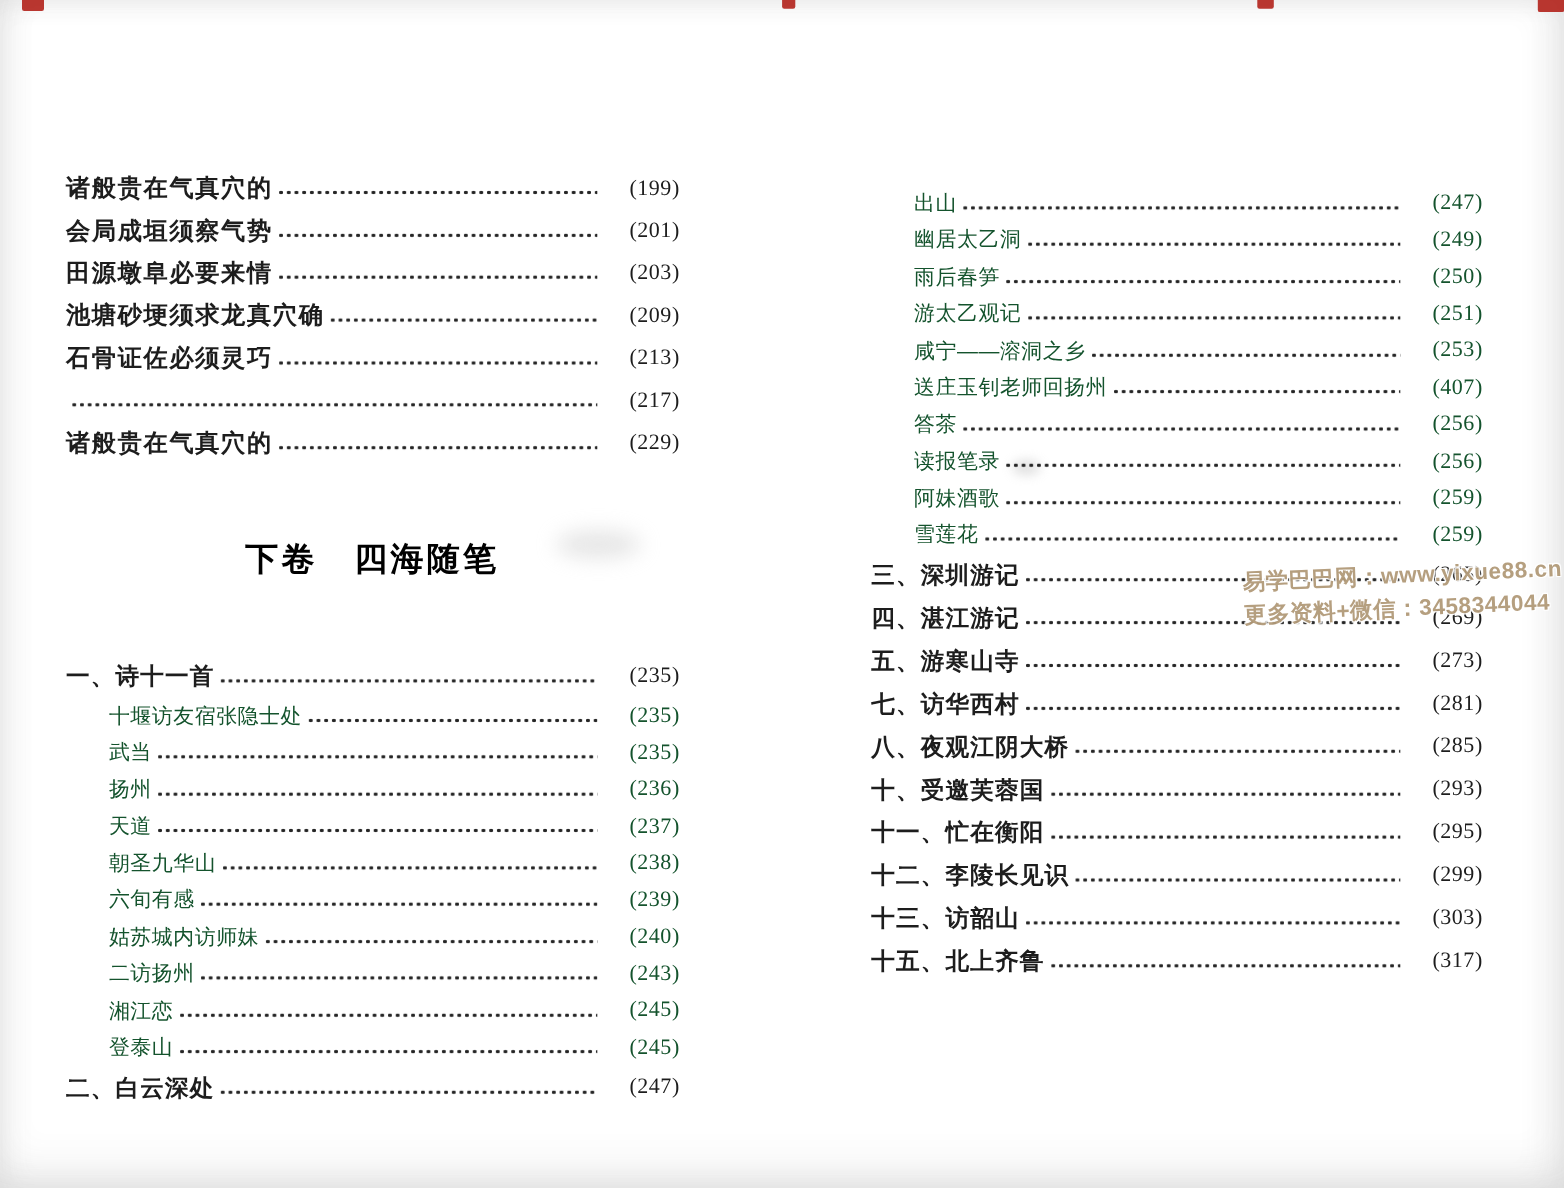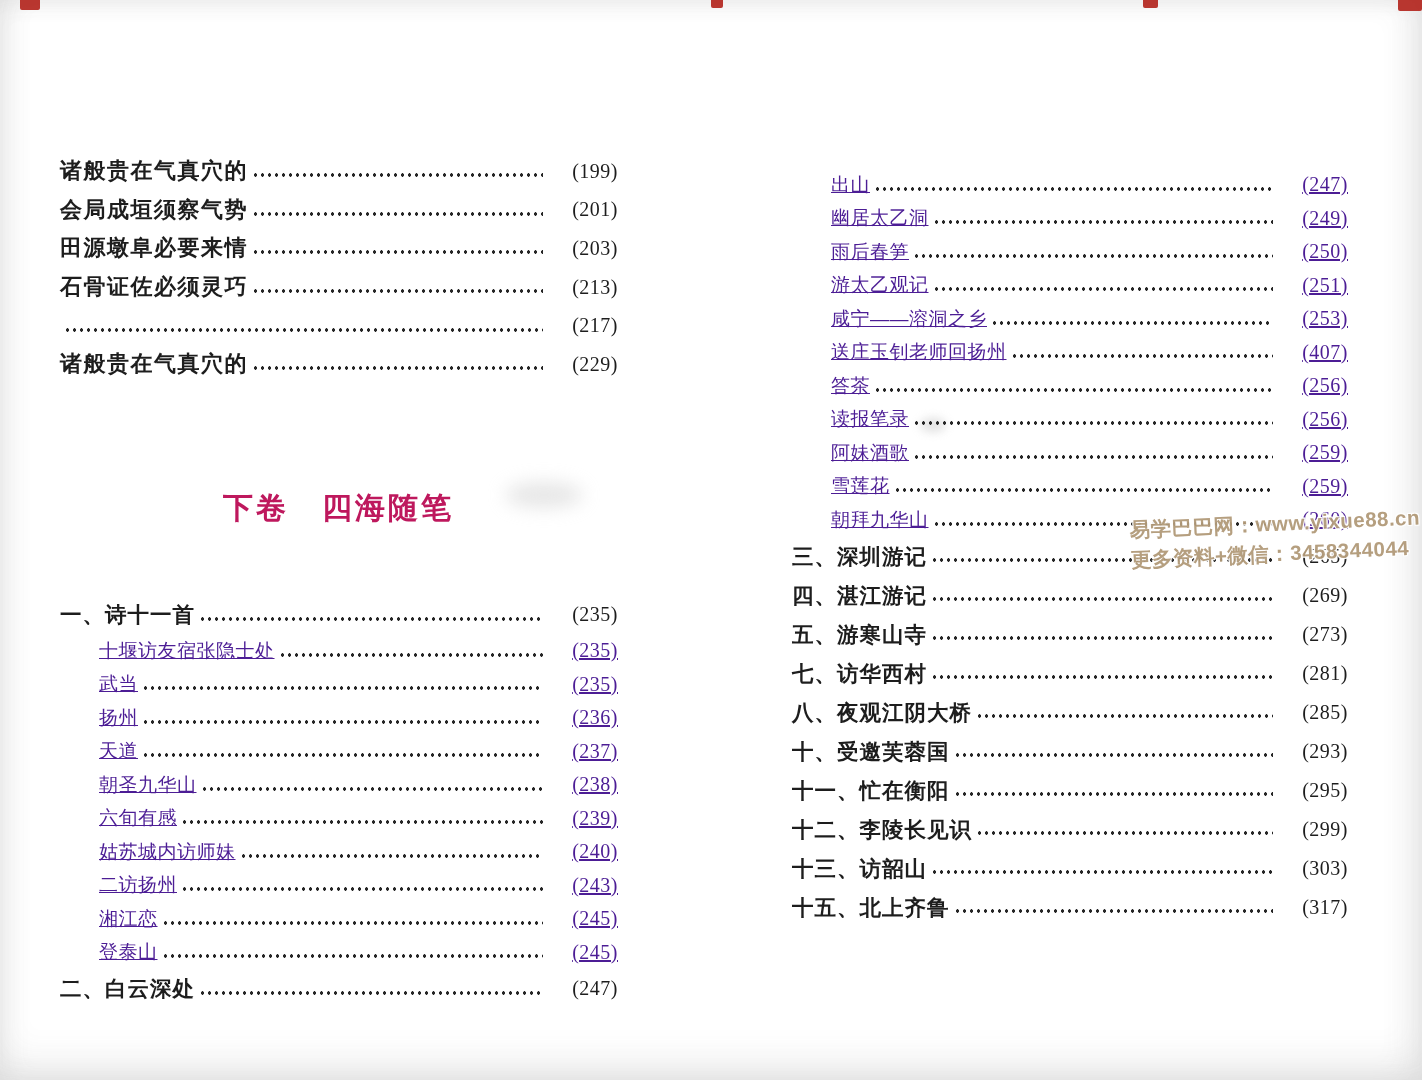--- a/index.html
+++ b/index.html
@@ -42,26 +42,26 @@
     flex:1 1 auto;height:10px;margin:0 5px 0 4px;transform:translateY(4px);
     background-image:radial-gradient(circle,#262626 1.5px,rgba(0,0,0,0) 1.9px);
     background-size:7px 10px;background-repeat:repeat-x;background-position:0 50%;
   }
   .toc-row .pg{
     font-family:"Liberation Serif","DejaVu Serif",serif;
     font-size:20px;font-weight:400;min-width:70px;text-align:right;
     white-space:nowrap;letter-spacing:.5px;
   }
   .lvl1{height:39px;font-weight:bold;font-size:21.5px;letter-spacing:1px;}
-  .lvl2{height:33.5px;font-weight:normal;font-size:19px;letter-spacing:.5px;padding-left:39px;color:#4c1d95;text-decoration:underline;}
+  .lvl2{height:33.5px;font-weight:normal;font-size:19px;letter-spacing:.5px;padding-left:39px;color:#14532d;}
   #left-top-list .lvl1{height:38.6px;font-size:22px;letter-spacing:1.5px;align-items:center;}
 
   .section-heading{
     position:absolute;left:62px;top:488px;width:553px;text-align:center;
-    font-size:30px;font-weight:bold;letter-spacing:3px;color:#be185d;
+    font-size:30px;font-weight:bold;letter-spacing:3px;color:#000000;
   }
 
   .watermark{
     position:absolute;right:-8px;top:502px;width:300px;
     transform:rotate(-2.5deg);transform-origin:right center;
     color:#b29a79;font-weight:bold;font-size:20.5px;line-height:30px;
     white-space:nowrap;letter-spacing:.5px;opacity:.95;
     text-shadow:-1px -1px 0 #ffffff,1px -1px 0 #ffffff,-1px 1px 0 #ffffff,1px 1px 0 #ffffff,0 0 3px #ffffff;
   }
 </style>
@@ -87,20 +87,25 @@
       <span class="title">会局成垣须察气势</span>
       <span class="leader"></span>
       <span class="pg">(201)</span>
     </div>
     <div class="toc-row lvl1">
       <span class="title">田源墩阜必要来情</span>
       <span class="leader"></span>
       <span class="pg">(203)</span>
     </div>
     <div class="toc-row lvl1">
+      <span class="title">池塘砂埂须求龙真穴确</span>
+      <span class="leader"></span>
+      <span class="pg">(209)</span>
+    </div>
+    <div class="toc-row lvl1">
       <span class="title">石骨证佐必须灵巧</span>
       <span class="leader"></span>
       <span class="pg">(213)</span>
     </div>
     <div class="toc-row lvl1">
       <span class="leader"></span>
       <span class="pg">(217)</span>
     </div>
     <div class="toc-row lvl1">
       <span class="title">诸般贵在气真穴的</span>
@@ -217,25 +222,20 @@
     </div>
     <div class="toc-row lvl2">
       <span class="title">阿妹酒歌</span>
       <span class="leader"></span>
       <span class="pg">(259)</span>
     </div>
     <div class="toc-row lvl2">
       <span class="title">雪莲花</span>
       <span class="leader"></span>
       <span class="pg">(259)</span>
-    </div>
-    <div class="toc-row lvl2">
-      <span class="title">朝拜九华山</span>
-      <span class="leader"></span>
-      <span class="pg">(260)</span>
     </div>
     <div class="toc-row lvl1">
       <span class="title">三、深圳游记</span>
       <span class="leader"></span>
       <span class="pg">(265)</span>
     </div>
     <div class="toc-row lvl1">
       <span class="title">四、湛江游记</span>
       <span class="leader"></span>
       <span class="pg">(269)</span>

